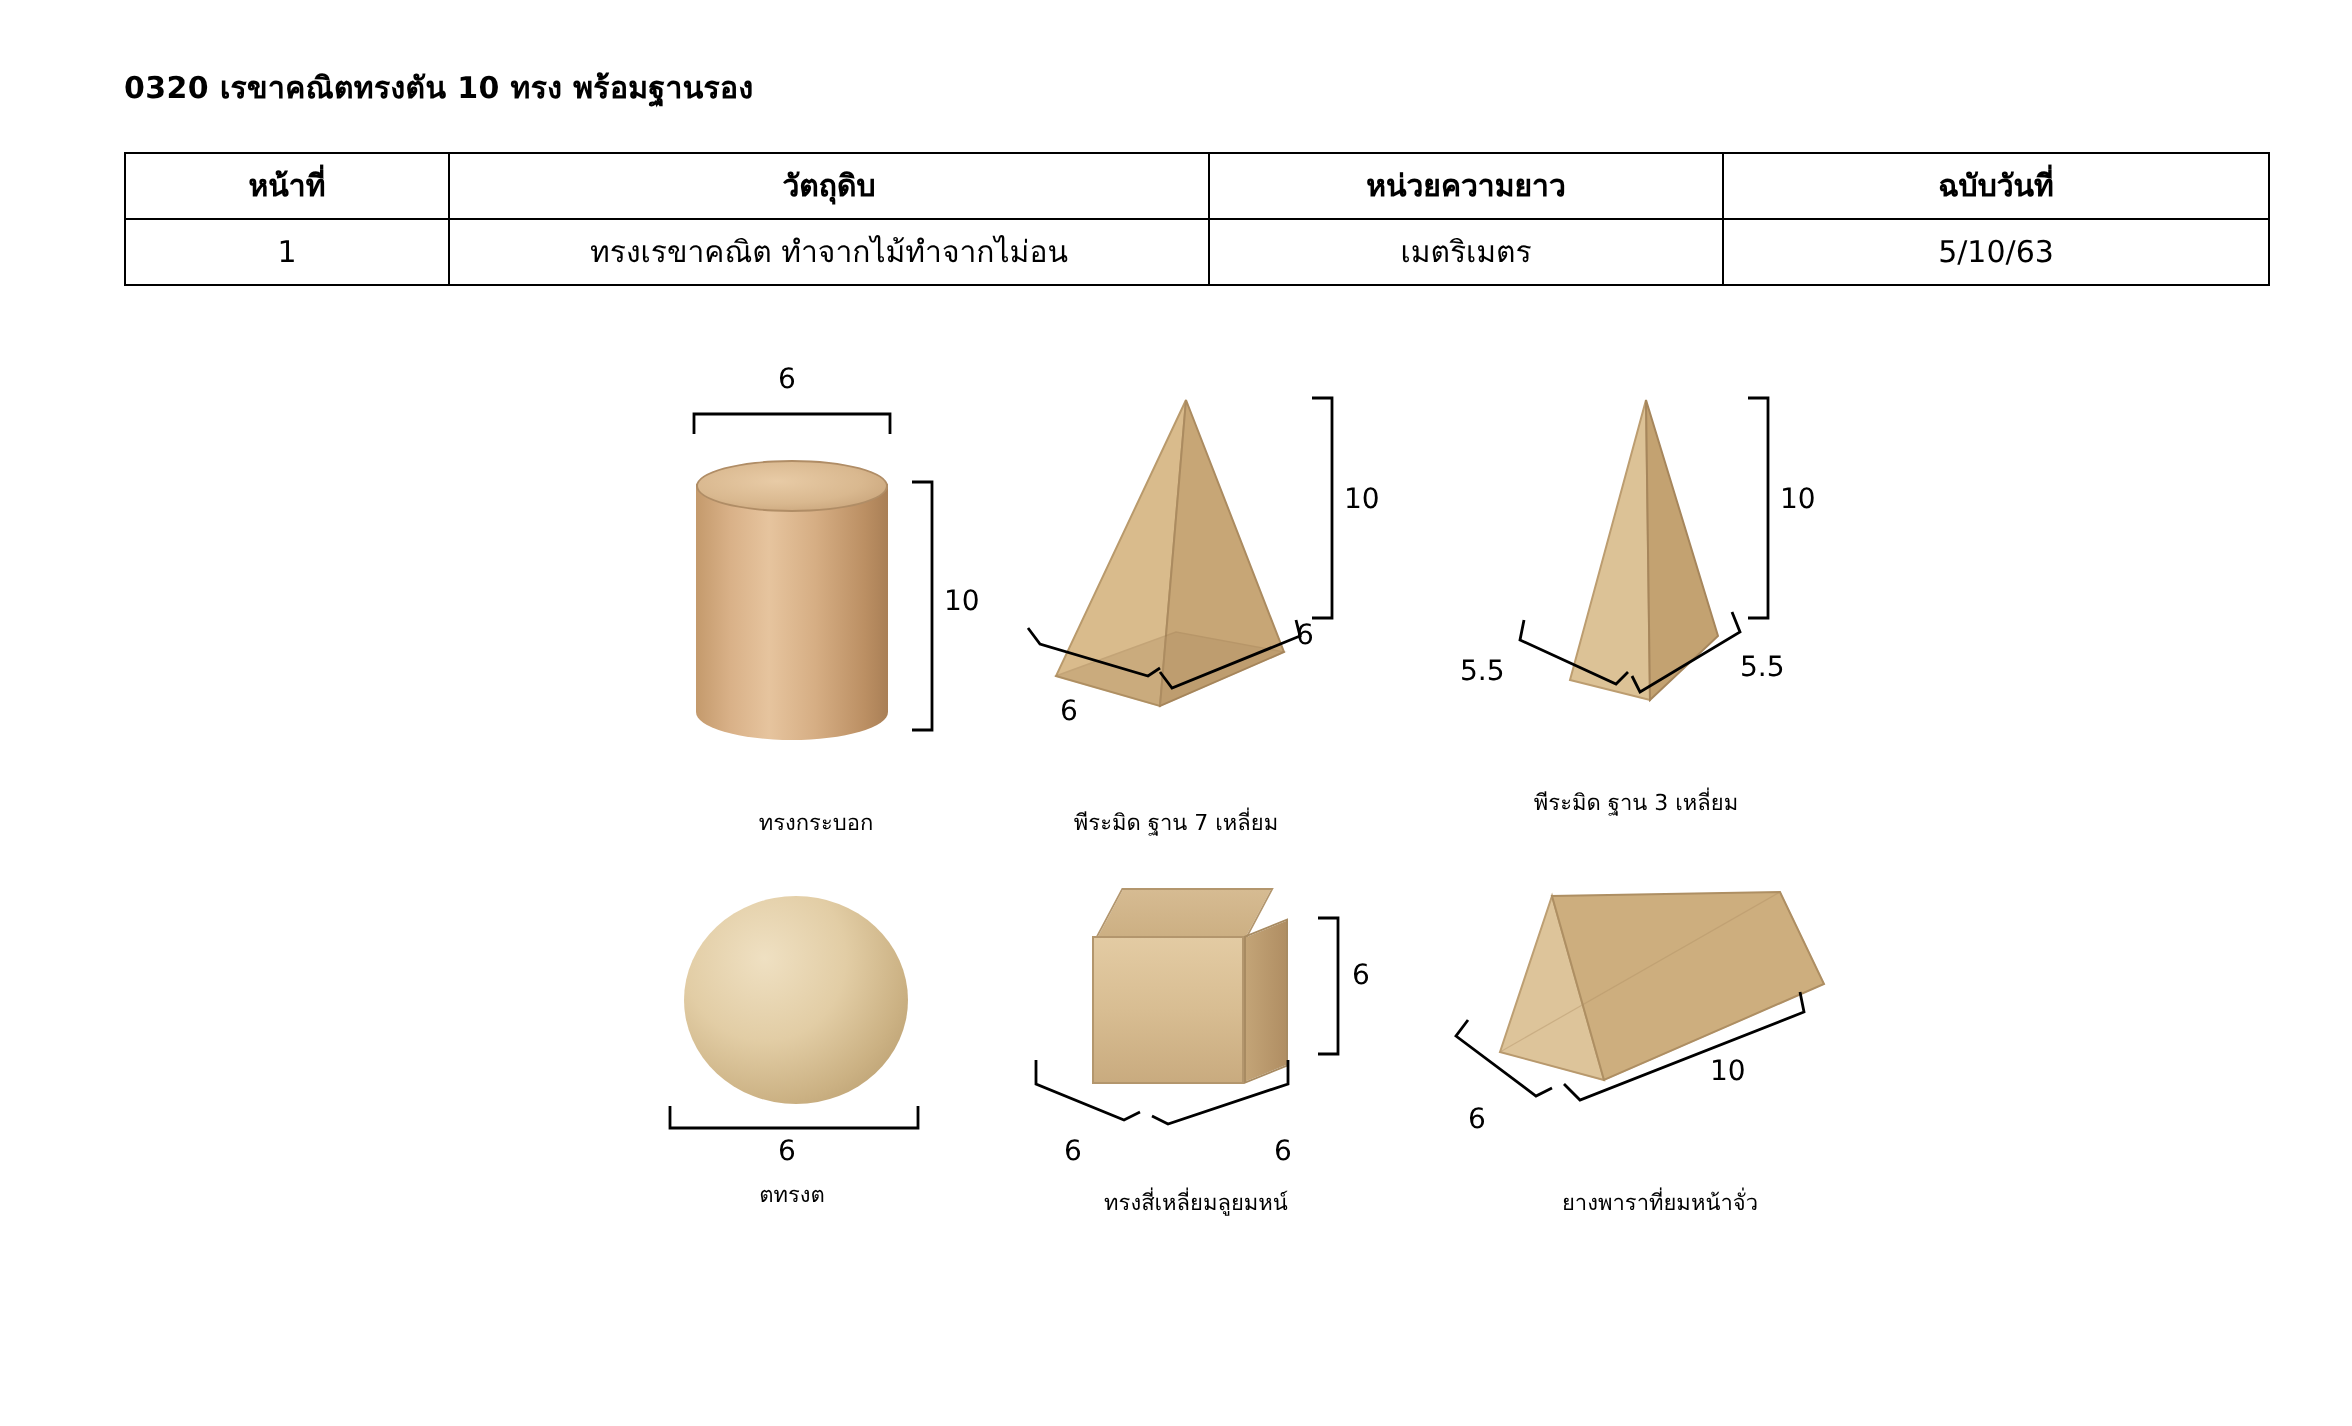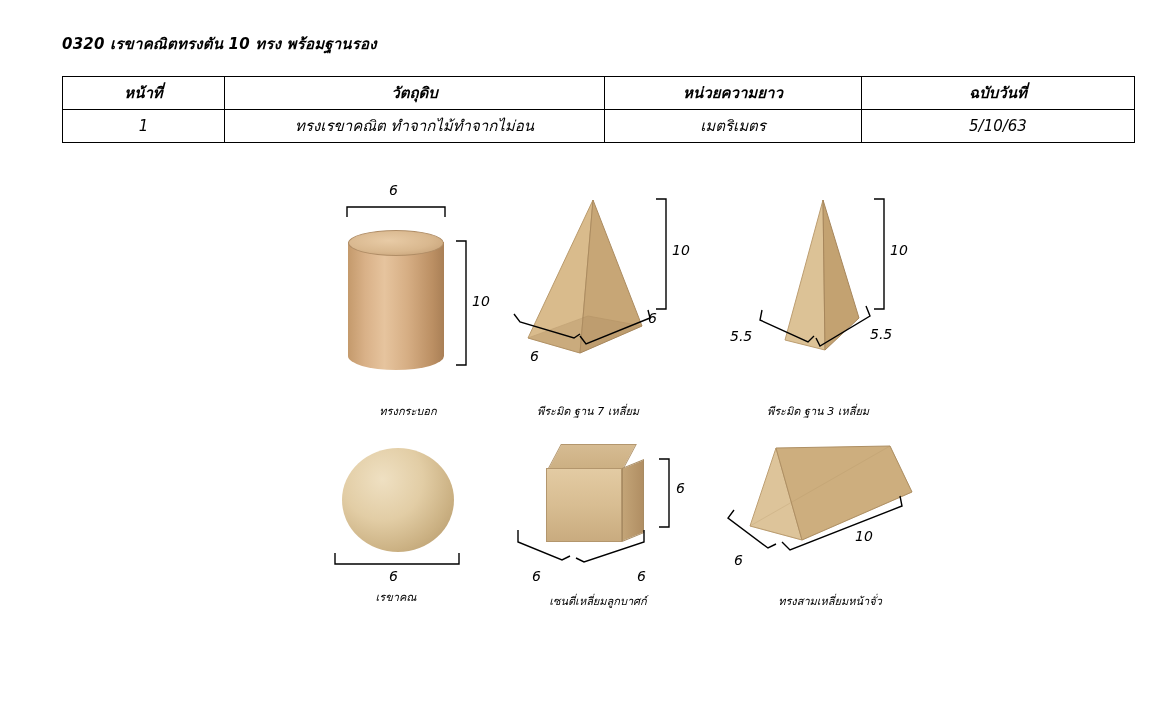--- a/index.html
+++ b/index.html
@@ -12,21 +12,20 @@
     height: 713px;
     font-family: "DejaVu Sans", "Liberation Sans", sans-serif;
     color: #000000;
     position: relative;
     overflow: hidden;
   }
   .page {
     position: relative;
     width: 1176px;
     height: 713px;
-    font-style: italic;
   }
   .doc-title {
     position: absolute;
     left: 62px;
     top: 32px;
     font-size: 15px;
     font-weight: bold;
     letter-spacing: 0.2px;
   }
   table.header-table {
@@ -250,33 +249,33 @@
       </div>
       <div class="dim-label" style="left:12px; top:148px;">5.5</div>
 
       <div class="bracket" style="left:96px; top:122px;">
         <svg width="62" height="48" viewBox="0 0 62 48">
           <path d="M2 36 L6 44 L56 14 L52 4" stroke="#000" stroke-width="1.4" fill="none"></path>
         </svg>
       </div>
       <div class="dim-label" style="left:152px; top:146px;">5.5</div>
 
-      <div class="fig-caption" style="left:100px; top:222px;">พีระมิด ฐาน 3 เหลี่ยม</div>
+      <div class="fig-caption" style="left:100px; top:212px;">พีระมิด ฐาน 3 เหลี่ยม</div>
     </div>
 
     <div class="fig" style="left:330px; top:260px; width:180px; height:200px;">
       <div class="sphere" style="left:12px; top:18px;"></div>
 
       <div class="bracket" style="left:4px; top:122px;">
         <svg width="126" height="14" viewBox="0 0 126 14">
           <path d="M1 1 L1 12 L125 12 L125 1" stroke="#000" stroke-width="1.4" fill="none"></path>
         </svg>
       </div>
       <div class="dim-label" style="left:59px; top:138px;">6</div>
-      <div class="fig-caption" style="left:66px; top:158px;">เรขาคณ</div>
+      <div class="fig-caption" style="left:66px; top:158px;">ตทรงต</div>
     </div>
 
     <div class="fig" style="left:510px; top:260px; width:220px; height:200px;">
       <div class="shape" style="left:26px; top:14px; width:120px; height:104px;">
         <div class="cube-top"></div>
         <div class="cube-front"></div>
         <div class="cube-side"></div>
       </div>
 
       <div class="bracket" style="left:148px; top:28px;">
@@ -293,21 +292,21 @@
       </div>
       <div class="dim-label" style="left:22px; top:138px;">6</div>
 
       <div class="bracket" style="left:64px; top:98px;">
         <svg width="76" height="42" viewBox="0 0 76 42">
           <path d="M2 30 L10 34 L70 14 L70 2" stroke="#000" stroke-width="1.4" fill="none"></path>
         </svg>
       </div>
       <div class="dim-label" style="left:127px; top:138px;">6</div>
 
-      <div class="fig-caption" style="left:88px; top:162px;">เซนตี่เหลี่ยมลูกบาศก์</div>
+      <div class="fig-caption" style="left:88px; top:162px;">ทรงสี่เหลี่ยมลูยมหน์</div>
     </div>
 
     <div class="fig" style="left:720px; top:260px; width:240px; height:200px;">
       <div class="shape" style="left:20px; top:14px; width:180px; height:110px;">
         <svg width="185" height="112" viewBox="0 0 185 112">
           <polygon points="36,4 10,82 62,96" fill="#ddc49a" stroke="#bd9f73" stroke-width="1"></polygon>
           <polygon points="36,4 62,96 172,48 150,2" fill="#cdae7e" stroke="#ae8f63" stroke-width="1"></polygon>
           <polygon points="10,82 62,96 172,48 150,2" fill="none" stroke="#ae8f63" stroke-width="0.6" opacity="0.4"></polygon>
         </svg>
       </div>
@@ -319,17 +318,17 @@
       </div>
       <div class="dim-label" style="left:14px; top:122px;">6</div>
 
       <div class="bracket" style="left:60px; top:64px;">
         <svg width="130" height="62" viewBox="0 0 130 62">
           <path d="M2 48 L10 56 L122 12 L120 2" stroke="#000" stroke-width="1.4" fill="none"></path>
         </svg>
       </div>
       <div class="dim-label" style="left:135px; top:98px;">10</div>
 
-      <div class="fig-caption" style="left:110px; top:162px;">ทรงสามเหลี่ยมหน้าจั่ว</div>
+      <div class="fig-caption" style="left:110px; top:162px;">ยางพาราที่ยมหน้าจั่ว</div>
     </div>
 
   </div>
 </div>
 
 </body></html>

